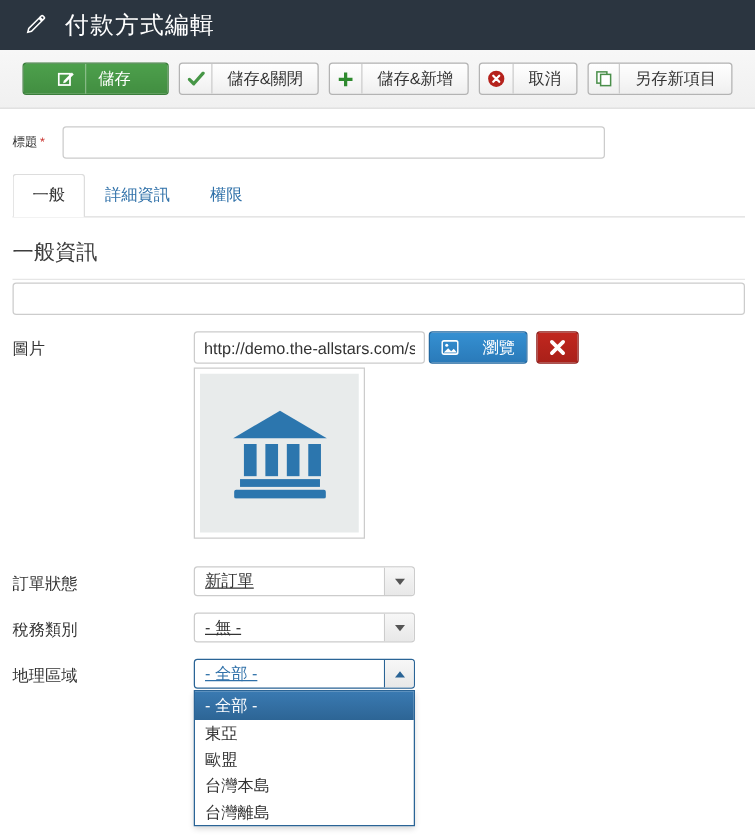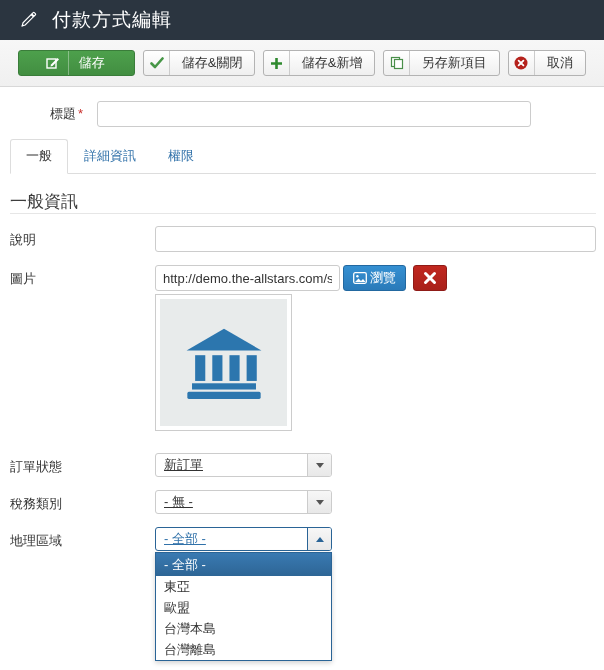--- a/index.html
+++ b/index.html
@@ -62,21 +62,21 @@
     width: 120px;
     justify-content: center;
   }
   .tbtn.green .ic { border-right: 1px solid rgba(255,255,255,.35); width: 30px; }
   .tbtn.green .lbl { padding: 0 10px; }
 
   
   .content { padding: 14px 8px 0 10px; }
 
   .title-row { display: flex; align-items: center; margin-bottom: 12px; }
-  .title-row .flabel { font-size: 13px; color: #333; margin-right: 6px; white-space: nowrap; margin-left: 40px; }
+  .title-row .flabel { font-size: 10px; color: #333; margin-right: 6px; white-space: nowrap; }
   .req { color: #c9302c; margin-left: 2px; }
   input.text {
     height: 26px;
     border: 1px solid #ccc;
     border-radius: 3px;
     padding: 0 7px;
     font-size: 13px;
     font-family: inherit;
     color: #333;
     background: #fff;
@@ -100,22 +100,23 @@
     background: #fff;
     border-color: #ddd;
     border-bottom-color: #fff;
     cursor: default;
   }
 
   .section-heading {
     font-size: 17px;
     font-weight: normal;
     color: #3d3d3d;
+    padding-bottom: 10px;
     border-bottom: 1px solid #e6e6e6;
-    margin-bottom: 12px;
+    margin-bottom: 2px;
   }
 
   
   .form-row { display: flex; align-items: flex-start; margin-bottom: 13px; }
   .form-row > .flabel {
     width: 145px;
     flex-shrink: 0;
     padding-top: 5px;
     font-size: 13px;
     color: #333;
@@ -134,21 +135,21 @@
   .btn-browse {
     height: 26px;
     margin-left: 3px;
     border: 1px solid #2268a0;
     border-radius: 3px;
     background: linear-gradient(#3590d2, #2a7ab9);
     color: #fff;
     font-size: 13px;
     display: inline-flex;
     align-items: center;
-    gap: 3px;
+    gap: 19px;
     padding: 0 9px;
     cursor: pointer;
   }
   .btn-remove {
     height: 26px;
     width: 34px;
     margin-left: 7px;
     border: 1px solid #8f1b17;
     border-radius: 3px;
     background: linear-gradient(#c1271f, #a92019);
@@ -276,55 +277,54 @@
       <svg width="13" height="13" viewBox="0 0 13 13">
         <path d="M6.5 1 V12 M1 6.5 H12" stroke="#2f8a2f" stroke-width="2.6"></path>
       </svg>
     </span>
     <span class="lbl">儲存&amp;新增</span>
   </button>
 
   <button class="tbtn">
     <span class="ic">
       <svg width="14" height="14" viewBox="0 0 14 14">
+        <circle cx="7" cy="7" r="6.5" fill="#b5221c"></circle>
+        <path d="M4.6 4.6 L9.4 9.4 M9.4 4.6 L4.6 9.4" stroke="#fff" stroke-width="1.8" stroke-linecap="round"></path>
+      </svg>
+    </span>
+    <span class="lbl">取消</span>
+  </button>
+
+  <button class="tbtn">
+    <span class="ic">
+      <svg width="14" height="14" viewBox="0 0 14 14">
         <rect x="1.5" y="1.5" width="8" height="9" fill="#fff" stroke="#4a8f4a" stroke-width="1.2"></rect>
         <rect x="4.5" y="3.5" width="8" height="9" fill="#fff" stroke="#4a8f4a" stroke-width="1.2"></rect>
       </svg>
     </span>
     <span class="lbl">另存新項目</span>
   </button>
-
-  <button class="tbtn">
-    <span class="ic">
-      <svg width="14" height="14" viewBox="0 0 14 14">
-        <circle cx="7" cy="7" r="6.5" fill="#b5221c"></circle>
-        <path d="M4.6 4.6 L9.4 9.4 M9.4 4.6 L4.6 9.4" stroke="#fff" stroke-width="1.8" stroke-linecap="round"></path>
-      </svg>
-    </span>
-    <span class="lbl">取消</span>
-  </button>
 </div>
 
 <div class="content">
 
   <div class="title-row">
     <span class="flabel"><span>標題</span><span class="req">*</span></span>
     <input class="text" type="text" value="" style="">
   </div>
 
   <div class="tabs">
     <div class="tab active">一般</div>
     <div class="tab">詳細資訊</div>
     <div class="tab">權限</div>
   </div>
 
   <h3 class="section-heading">一般資訊</h3>
 
   <div class="form-row">
-    <span class="flabel">說明</span>
     <div class="ctrl">
       <input class="text desc-input" type="text" value="" style="">
     </div>
   </div>
 
   <div class="form-row">
     <span class="flabel">圖片</span>
     <div class="ctrl">
       <input class="text url-input" type="text" readonly="" value="http://demo.the-allstars.com/sta" style="">
       <button class="btn-browse">

